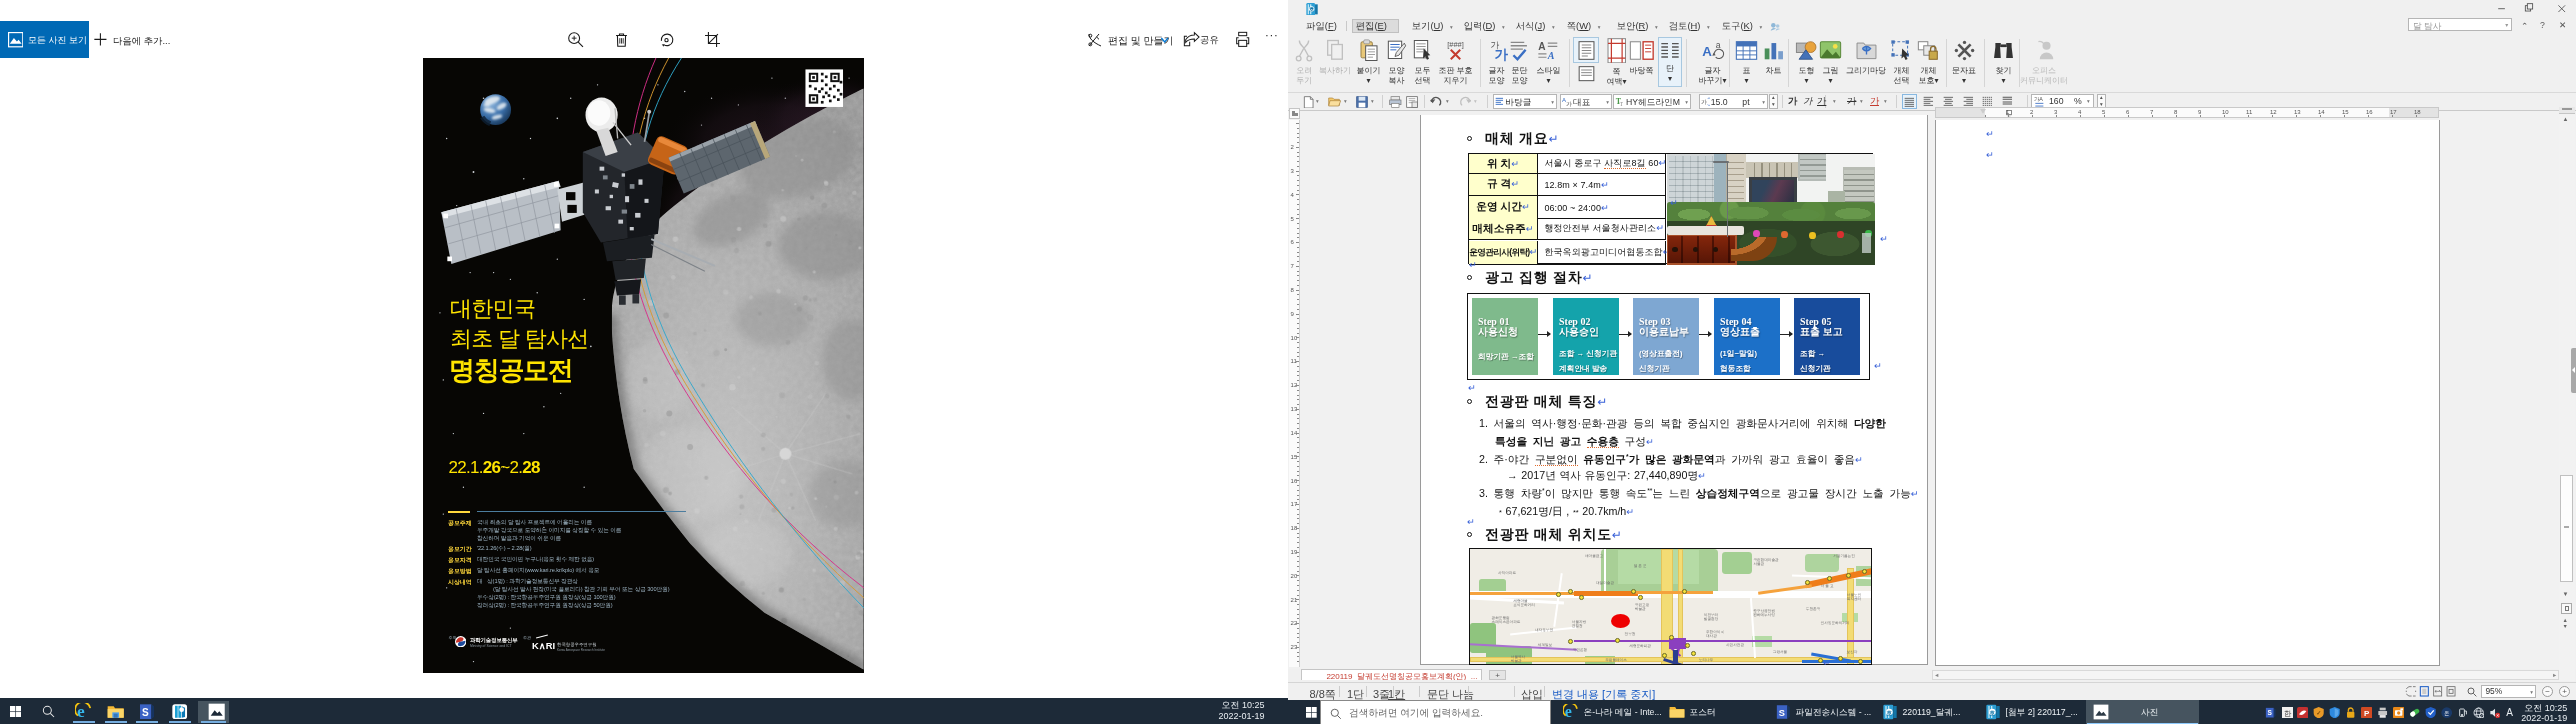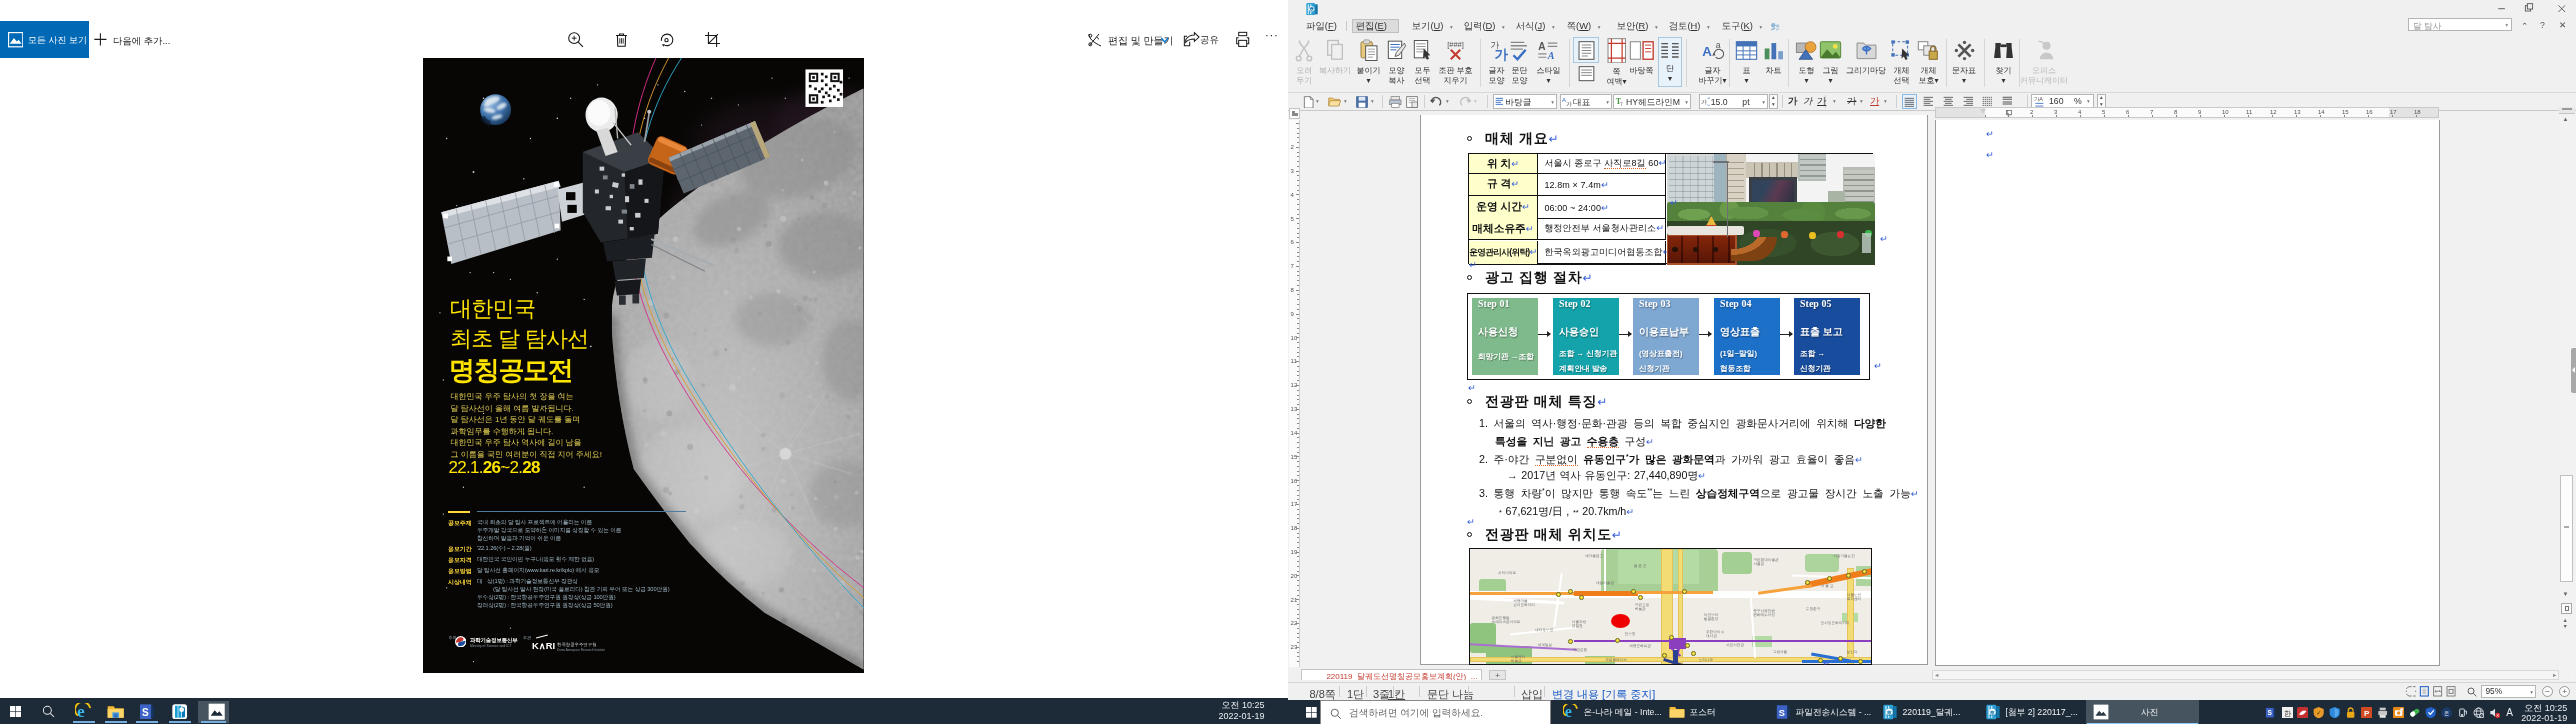--- a/index.html
+++ b/index.html
@@ -52,21 +52,21 @@
 .pmark{color:#3a62d8;font-size:9.4px;font-weight:normal;}
 #tbl{position:absolute;left:47px;top:38px;width:405px;height:111px;border:1.3px solid #111;}
 .trow{position:absolute;left:0;width:197px;border-bottom:0.7px solid #111;}
 .trow:last-of-type{border-bottom:none;}
 .tlab{position:absolute;left:0;top:0;bottom:0;width:69px;background:#ffffcc;border-right:0.7px solid #111;font-weight:bold;font-size:10.7px;color:#111;text-align:center;display:flex;align-items:center;justify-content:center;white-space:nowrap;}
 .tval{position:absolute;left:70px;top:0;bottom:0;width:127px;border-right:0.7px solid #111;font-size:9px;color:#111;display:flex;align-items:center;padding-left:5.4px;white-space:nowrap;letter-spacing:0.1px;}
 #tphoto{position:absolute;left:198px;top:0;width:208px;height:111px;overflow:hidden;background:#eceff0;}
 .sph{position:absolute;width:6.7px;height:6.7px;border-radius:50%;}
 #steps{position:absolute;left:46px;top:178px;width:403px;height:87px;border:1.3px solid #111;background:#fff;}
 .stepbox{position:absolute;top:4px;width:66px;height:77px;color:#fff;}
-.st1{position:absolute;left:6px;top:0;font-size:10px;font-weight:bold;font-family:"Liberation Serif",serif;text-shadow:0.7px 0.7px 1.3px rgba(0,0,0,.4);}
+.st1{position:absolute;left:6px;top:18px;font-size:10px;font-weight:bold;font-family:"Liberation Serif",serif;text-shadow:0.7px 0.7px 1.3px rgba(0,0,0,.4);}
 .st2{position:absolute;left:6px;top:27px;font-size:10px;font-weight:bold;text-shadow:0.7px 0.7px 1.3px rgba(0,0,0,.4);white-space:nowrap;}
 .st3{position:absolute;left:6px;font-size:7.7px;line-height:8px;font-weight:bold;text-shadow:0.7px 0.7px 0.7px rgba(0,0,0,.35);white-space:nowrap;}
 .sarr{position:absolute;top:40px;width:12px;height:1.3px;background:#222;}
 .sarr:after{content:"";position:absolute;right:-0.7px;top:-2.7px;border-left:4.7px solid #222;border-top:3.4px solid transparent;border-bottom:3.4px solid transparent;}
 .li{position:absolute;font-size:10.7px;color:#111;white-space:nowrap;word-spacing:2.7px;}
 #map{position:absolute;left:48px;top:433px;width:403px;height:117px;border:0.7px solid #111;background:#f0ede6;overflow:hidden;}
 .sitem{position:absolute;top:4px;font-size:11px;color:#444;}
 .ssep{position:absolute;top:3.4px;width:0.7px;height:10.7px;background:#cccccc;}
 .zbtn{position:absolute;top:2.7px;width:11.4px;height:11.4px;border:0.7px solid #999;border-radius:50%;background:#fbfbfb;color:#555;font-size:8px;text-align:center;line-height:10px;}
 .tbtn{position:absolute;top:0;height:25px;color:#eef2f5;font-size:8.7px;}
@@ -597,21 +597,20 @@
               <rect x="603" y="54" width="4" height="4"></rect>
               <rect x="621" y="34" width="4" height="4"></rect>
         </g>
       </g>
     </g>
       </svg>
 
     <div class="abs" style="left:27px;top:236px;color:#ffe400;font-size:22px;letter-spacing:-0.7px;font-weight:500;white-space:nowrap;">대한민국</div>
     <div class="abs" style="left:27px;top:266px;color:#ffe400;font-size:22px;letter-spacing:-0.7px;font-weight:500;white-space:nowrap;">최초 달 탐사선</div>
     <div class="abs" style="left:26px;top:295px;color:#ffe400;font-size:26px;letter-spacing:-1.3px;font-weight:bold;white-space:nowrap;">명칭공모전</div>
-    <div class="abs" style="left:27.5px;top:333px;color:#decb52;font-size:8px;line-height:11.5px;">대한민국 우주 탐사의 첫 장을 여는<br>달 탐사선이 올해 여름 발사됩니다.<br>달 탐사선은 1년 동안 달 궤도를 돌며<br>과학임무를 수행하게 됩니다.<br>대한민국 우주 탐사 역사에 길이 남을<br>그 이름을 국민 여러분이 직접 지어 주세요!</div>
     <div class="abs" style="left:25.5px;top:400px;color:#ffe400;font-size:17px;letter-spacing:-0.7px;">22.1.<b>26</b>~2.<b>28</b></div>
     <div class="abs" style="left:25px;top:453px;width:21.5px;height:2px;background:#ffd83c;"></div>
     <div class="abs" style="left:54px;top:453px;width:209px;height:0.7px;background:#4c7d9e;"></div>
     <div id="prows">
       <div class="prow" style="top:460px;">
           <span class="plab">공모주제</span>
           <span class="pval">국내 최초의 달 탐사 프로젝트에 어울리는 이름<br>우주개발 강국으로 도약하는 이미지를 상징할 수 있는 이름<br>참신하며 발음과 기억이 쉬운 이름</span>
         </div>
       <div class="prow" style="top:486px;">
           <span class="plab">응모기간</span>

